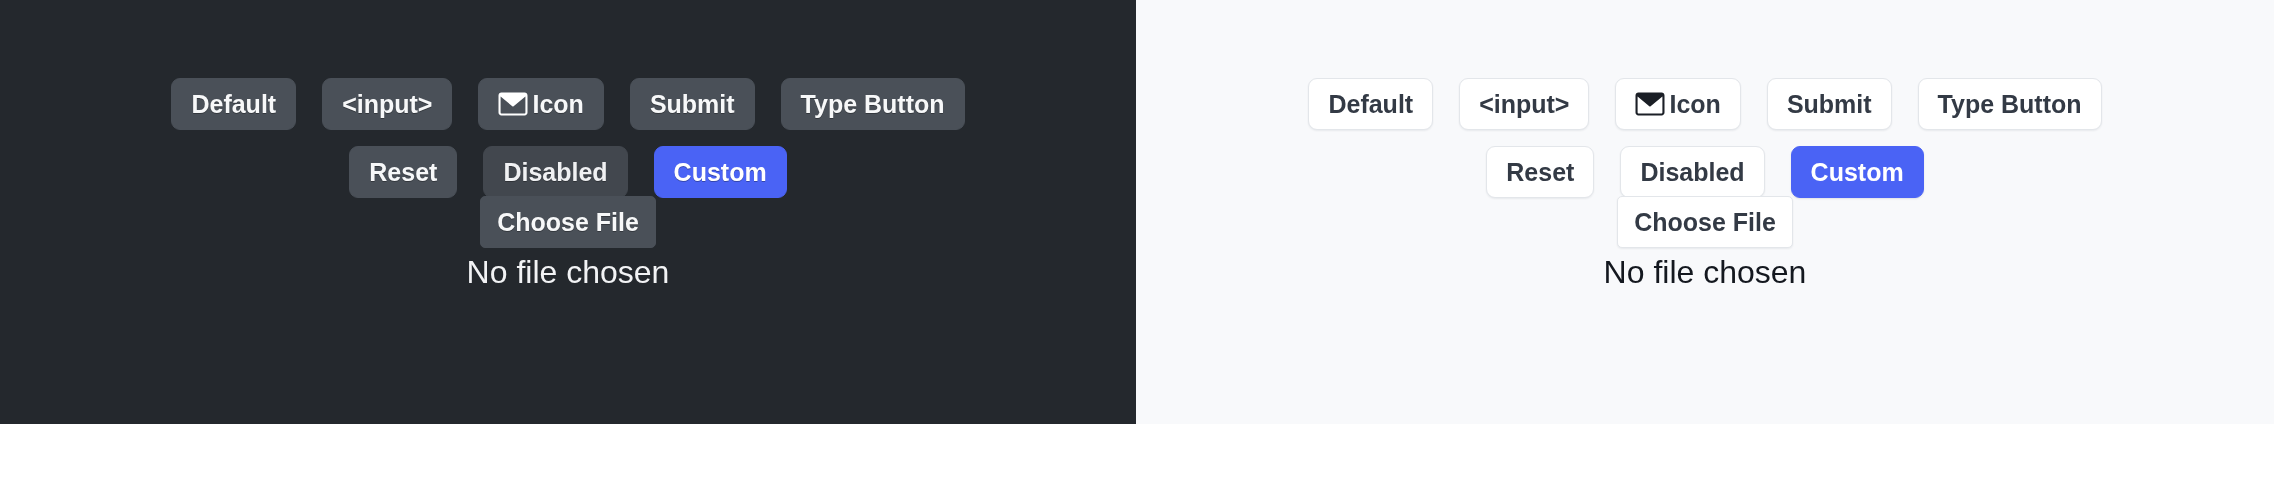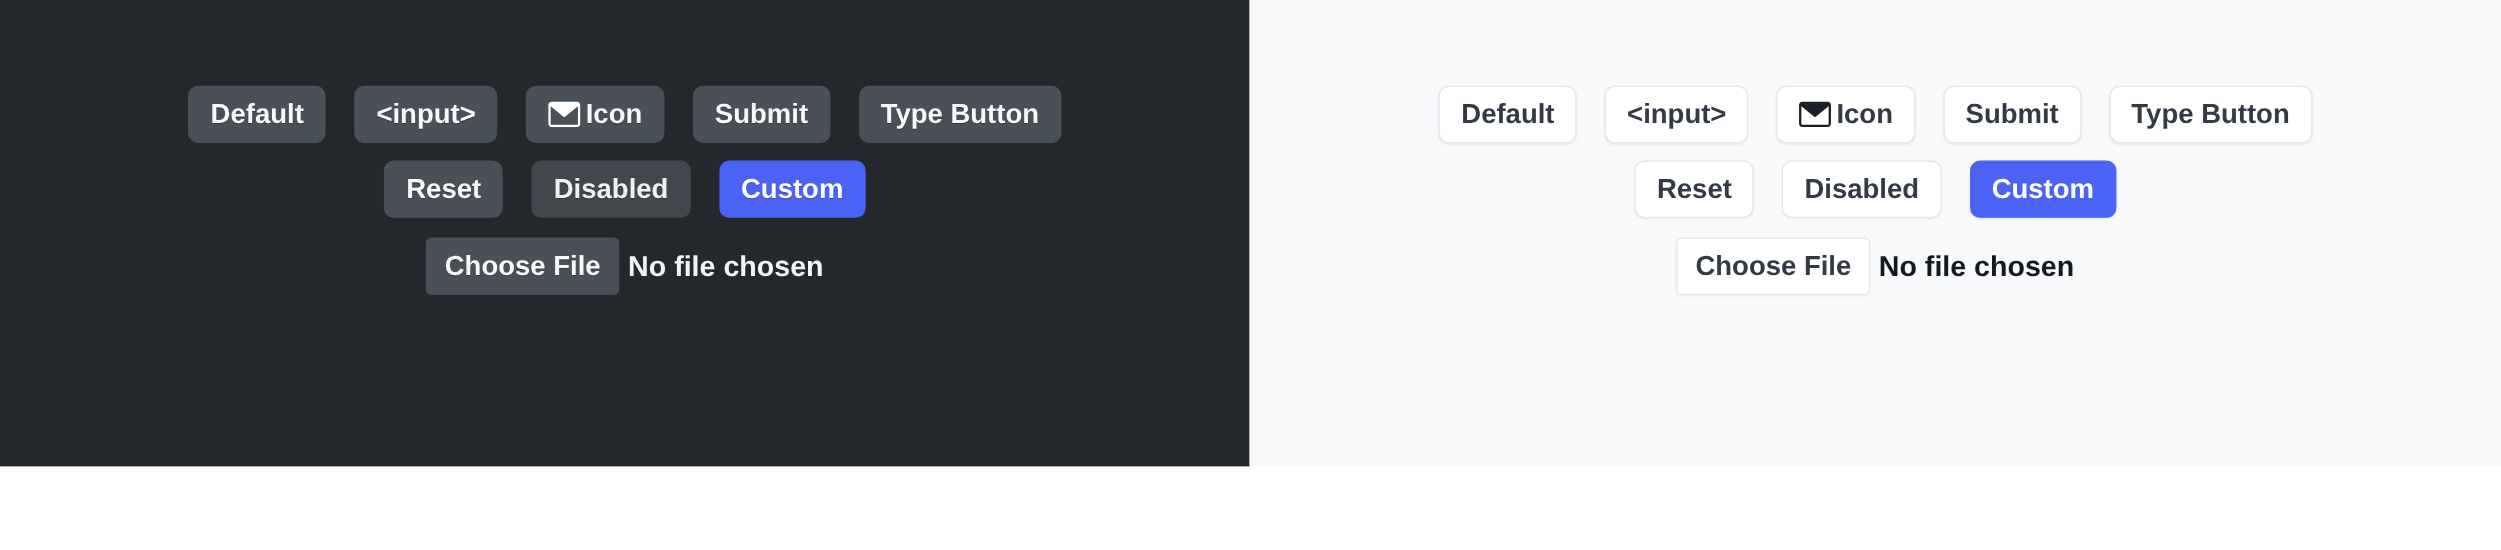--- a/index.html
+++ b/index.html
@@ -123,25 +123,26 @@
   }
   .env-icon svg { display: block; width: 30px; height: 26px; }
   .panel--dark  .env-icon svg { fill: #ffffff; }
   .panel--light .env-icon svg { fill: #1b1f26; }
 
   
   .file-field {
     display: inline-flex;
     align-items: center;
     gap: 8px;
+    flex-direction: column;
   }
   .file-status {
     font-family: "Liberation Sans", sans-serif;
-    font-size: 26px;
-    font-weight: bold;
+    font-size: 32px;
+    font-weight: normal;
     line-height: 1;
     white-space: nowrap;
   }
   .panel--dark  .file-status { color: #f2f3f5; }
   .panel--light .file-status { color: #14181f; }
 </style>
 </head>
 <body>
 
 <section class="panel panel--dark">

